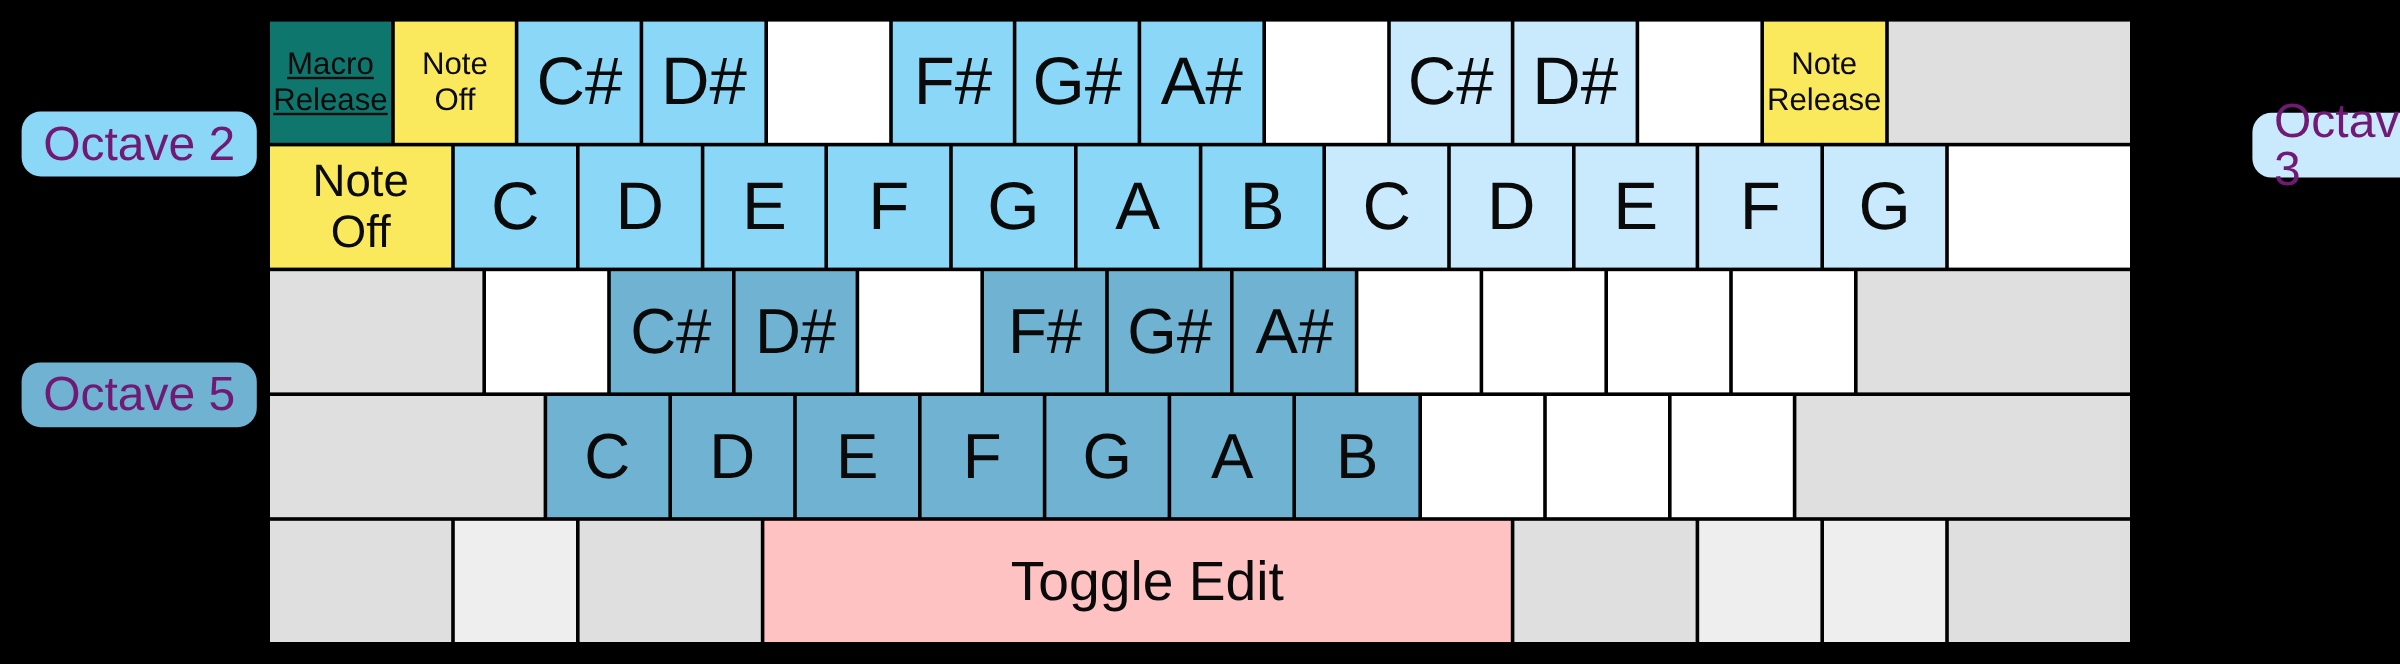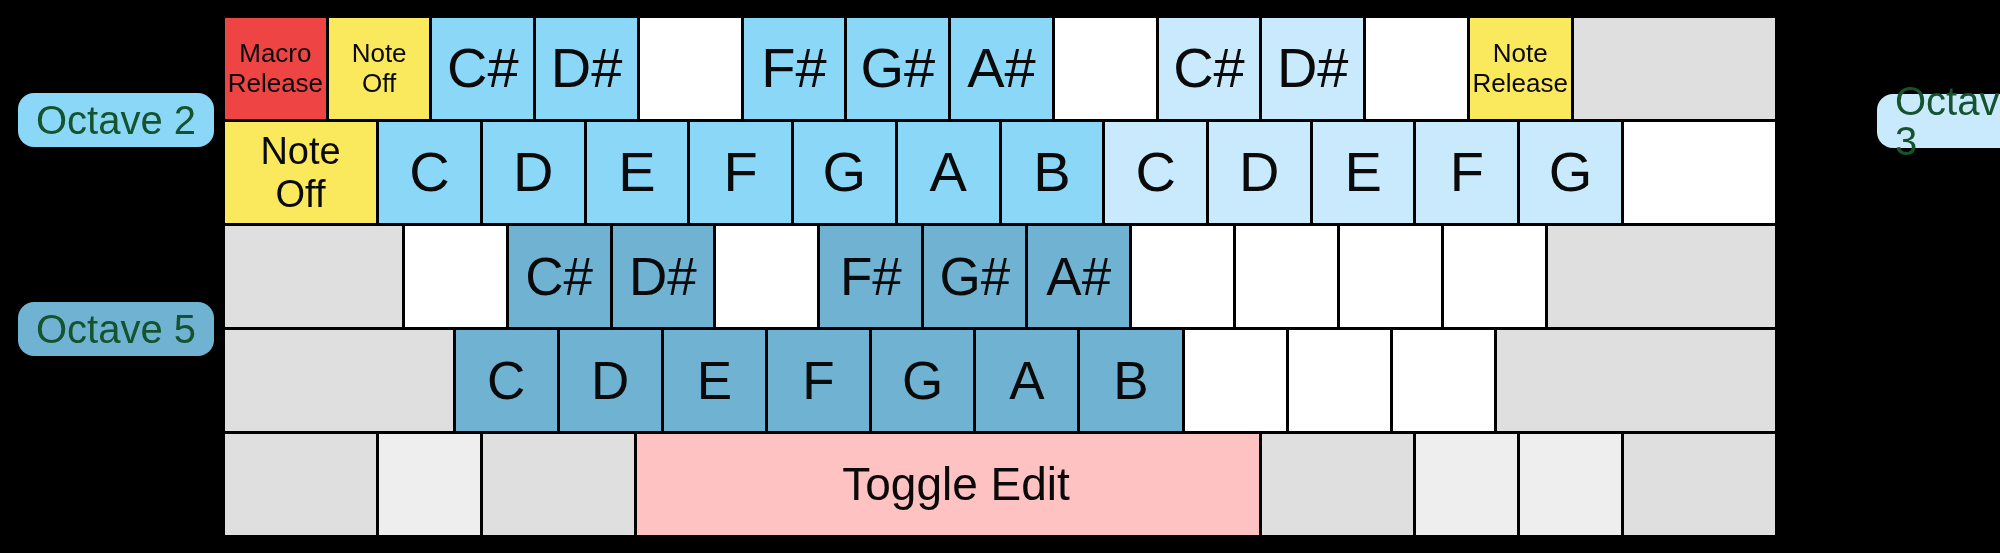--- a/index.html
+++ b/index.html
@@ -44,36 +44,36 @@
   .pill {
     position: absolute;
     height: 54px;
     padding: 0 18px;
     border-radius: 16px;
     display: flex;
     align-items: center;
     justify-content: center;
     font-size: 40px;
     line-height: 1;
-    color: #14532d;
+    color: #701a75;
   }
   .pill.octave2 { left: 18px;   top: 93px;  background: var(--octave2_blue); }
   .pill.octave1 { left: 18px;   top: 302px; background: var(--octave1_blue); }
   .pill.octave3 { left: 1877px; top: 94px;  background: var(--octave3_blue); }
 </style>
 </head>
 <body>
 
 <div class="pill octave2">
   <span>Octave 2</span>
 </div>
 
 <div class="keyboard">
     <div class="kb-row">
-      <div class="key sm" style="flex-grow: 1; background: #ef4444;">Macro
+      <div class="key sm" style="flex-grow: 1; background: #0f766e; text-decoration: underline;">Macro
 Release</div>
       <div class="key sm" style="flex-grow: 1; background: rgb(250, 233, 93);">Note
 Off</div>
       <div class="key lg" style="flex-grow: 1; background: rgb(139, 215, 247);">C#</div>
       <div class="key lg" style="flex-grow: 1; background: rgb(139, 215, 247);">D#</div>
       <div class="key" style="flex-grow: 1; background: rgb(255, 255, 255);"></div>
       <div class="key lg" style="flex-grow: 1; background: rgb(139, 215, 247);">F#</div>
       <div class="key lg" style="flex-grow: 1; background: rgb(139, 215, 247);">G#</div>
       <div class="key lg" style="flex-grow: 1; background: rgb(139, 215, 247);">A#</div>
       <div class="key" style="flex-grow: 1; background: rgb(255, 255, 255);"></div>

